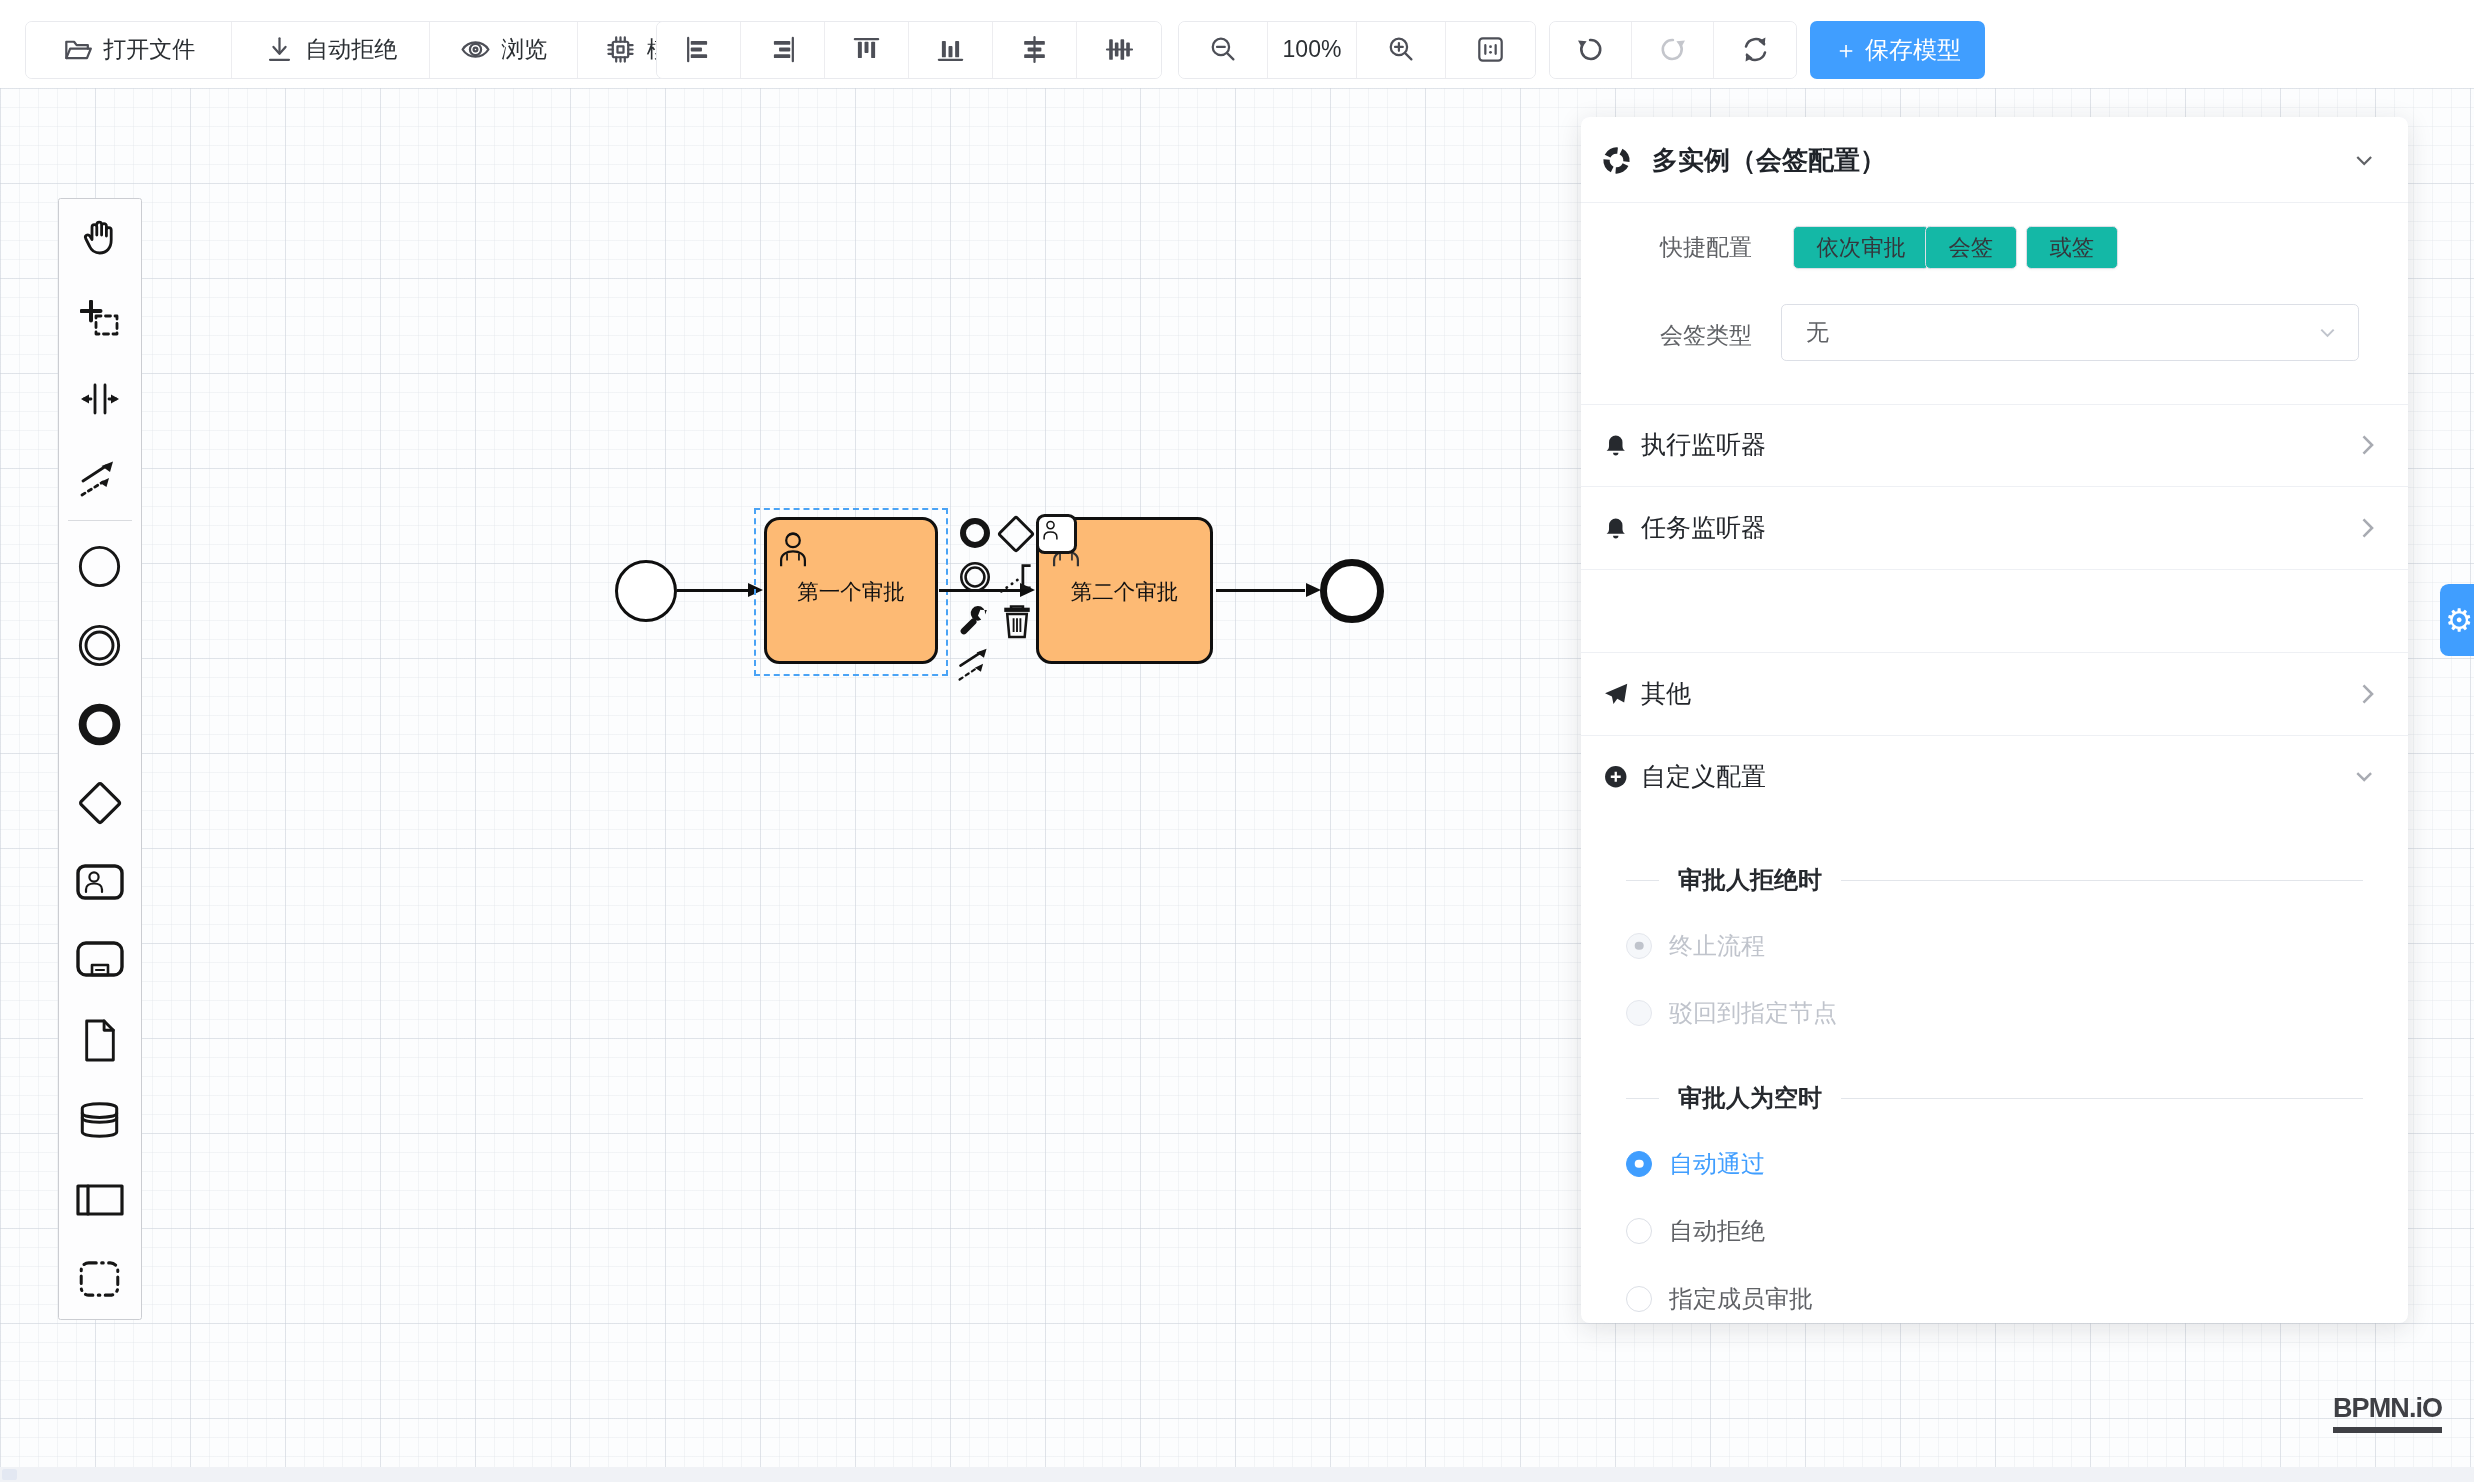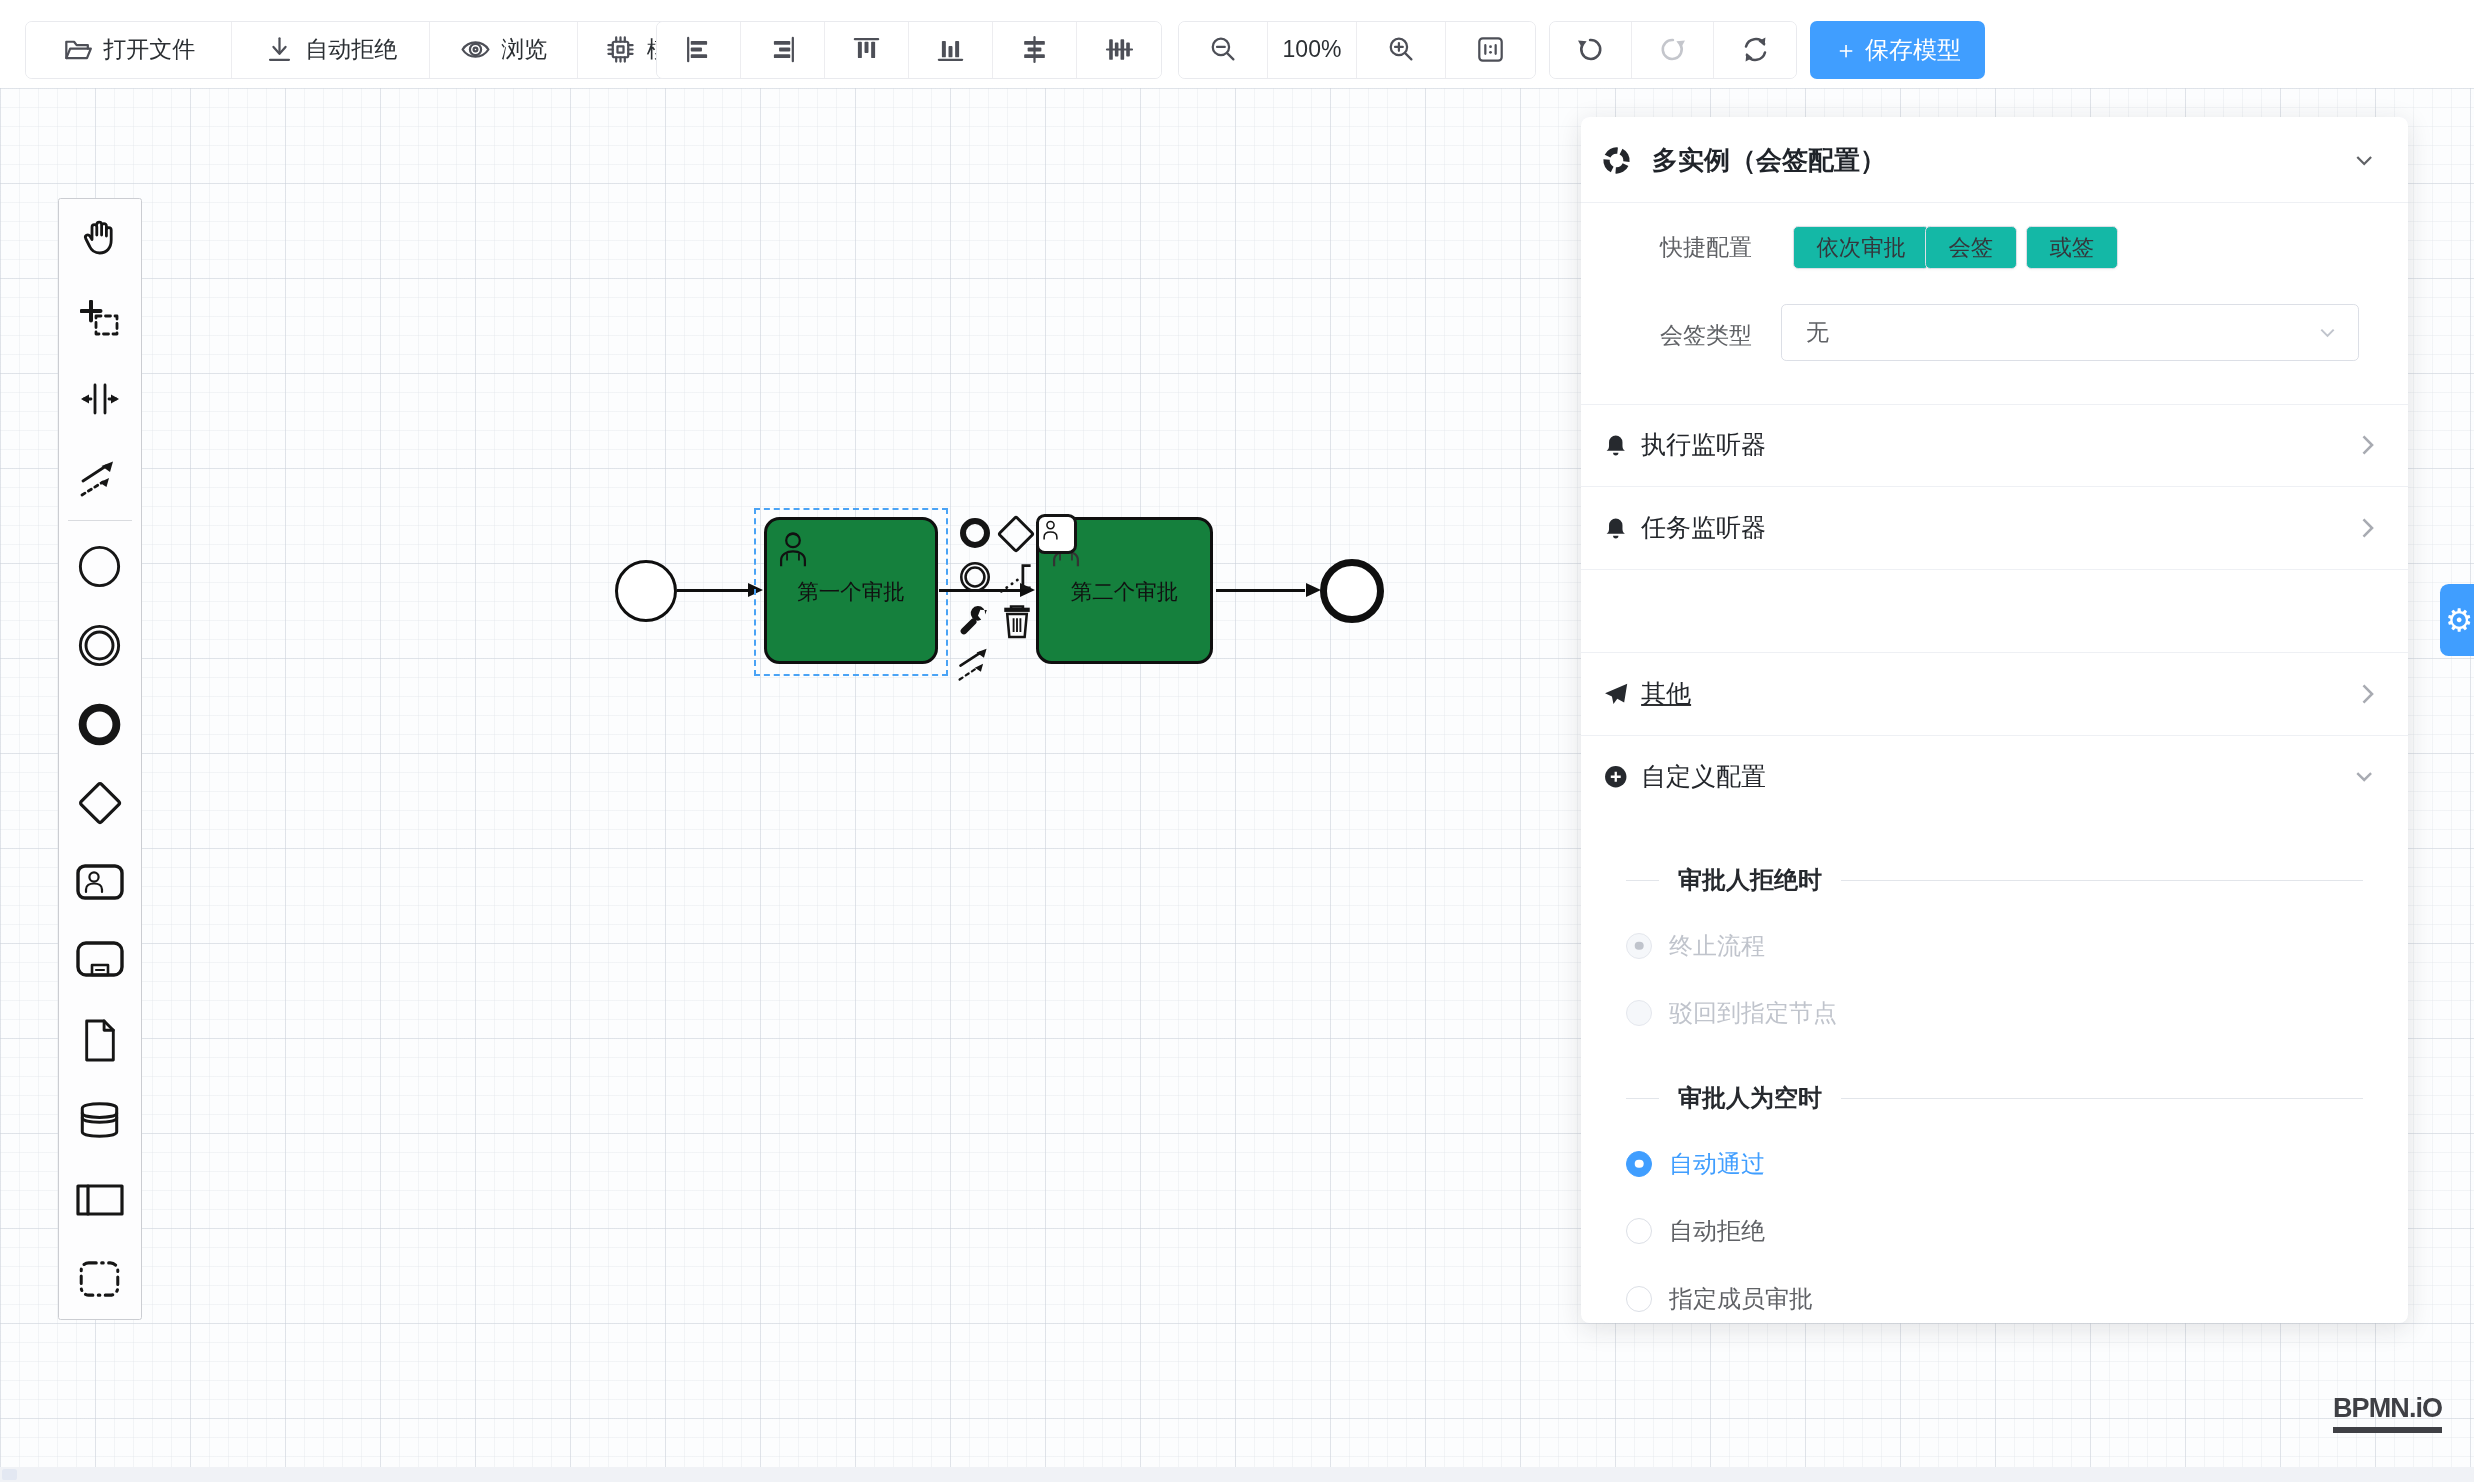--- a/index.html
+++ b/index.html
@@ -39,21 +39,21 @@
   
   #palette { position:absolute; left:58px; top:198px; width:84px; height:1122px;
     background:#fdfdfe; border:1.7px solid #cbcdd2; border-radius:2.6px; }
   .pal-item { position:absolute; left:0; width:81px; height:76px; display:flex;
     align-items:center; justify-content:center; cursor:pointer; }
   .pal-sep { position:absolute; left:8.6px; width:64px; height:0; border-top:1.7px solid #d9dbdf; }
   .pic { stroke:#161616; fill:none; stroke-width:2.8; stroke-linecap:round; stroke-linejoin:round; }
 
   
   .evt { position:absolute; border-radius:50%; background:#fff; }
-  .task { position:absolute; background:#15803d; border:3.4px solid #0f0f0f; border-radius:15.5px; }
+  .task { position:absolute; background:#fdba74; border:3.4px solid #0f0f0f; border-radius:15.5px; }
   .task-label { position:absolute; left:0; right:0; top:50%; transform:translateY(-50%);
     text-align:center; font-size:21.5px; color:#111; }
   .flow { position:absolute; height:3.4px; background:#0f0f0f; }
   .arrowhead { position:absolute; width:0; height:0; border-top:7.7px solid transparent;
     border-bottom:7.7px solid transparent; border-left:15.5px solid #0f0f0f; }
   #selection-rect { position:absolute; left:754px; top:508px; width:194px; height:168px;
     border:2.6px dashed #4aa3f5; }
   .pad-ic { position:absolute; cursor:pointer; }
 
   
@@ -477,21 +477,21 @@
       </svg>
     <span class="sec-label">任务监听器</span>
     <svg class="sec-chevron" width="15.5" height="24" viewBox="0 0 18 28">
         <polyline points="4,4 14,14 4,24" fill="none" stroke="#a8abb2" stroke-width="3"></polyline>
       </svg>
   </div>
   <div class="pdiv" style="top:452px"></div>
 
   <div class="pdiv" style="top:535px"></div>
 
-  <div class="prow" style="top:556px;padding:0 20.6px;text-decoration:underline;">
+  <div class="prow" style="top:556px;padding:0 20.6px;">
     <svg width="27.5" height="27.5" viewBox="0 0 36 36">
         <path d="M33 5 L4 17.5 l9 4 2 10 5-7 9 5 Z" fill="#26292e"></path>
       </svg>
     <span class="sec-label">其他</span>
     <svg class="sec-chevron" width="15.5" height="24" viewBox="0 0 18 28">
         <polyline points="4,4 14,14 4,24" fill="none" stroke="#a8abb2" stroke-width="3"></polyline>
       </svg>
   </div>
   <div class="pdiv" style="top:618px"></div>
 

